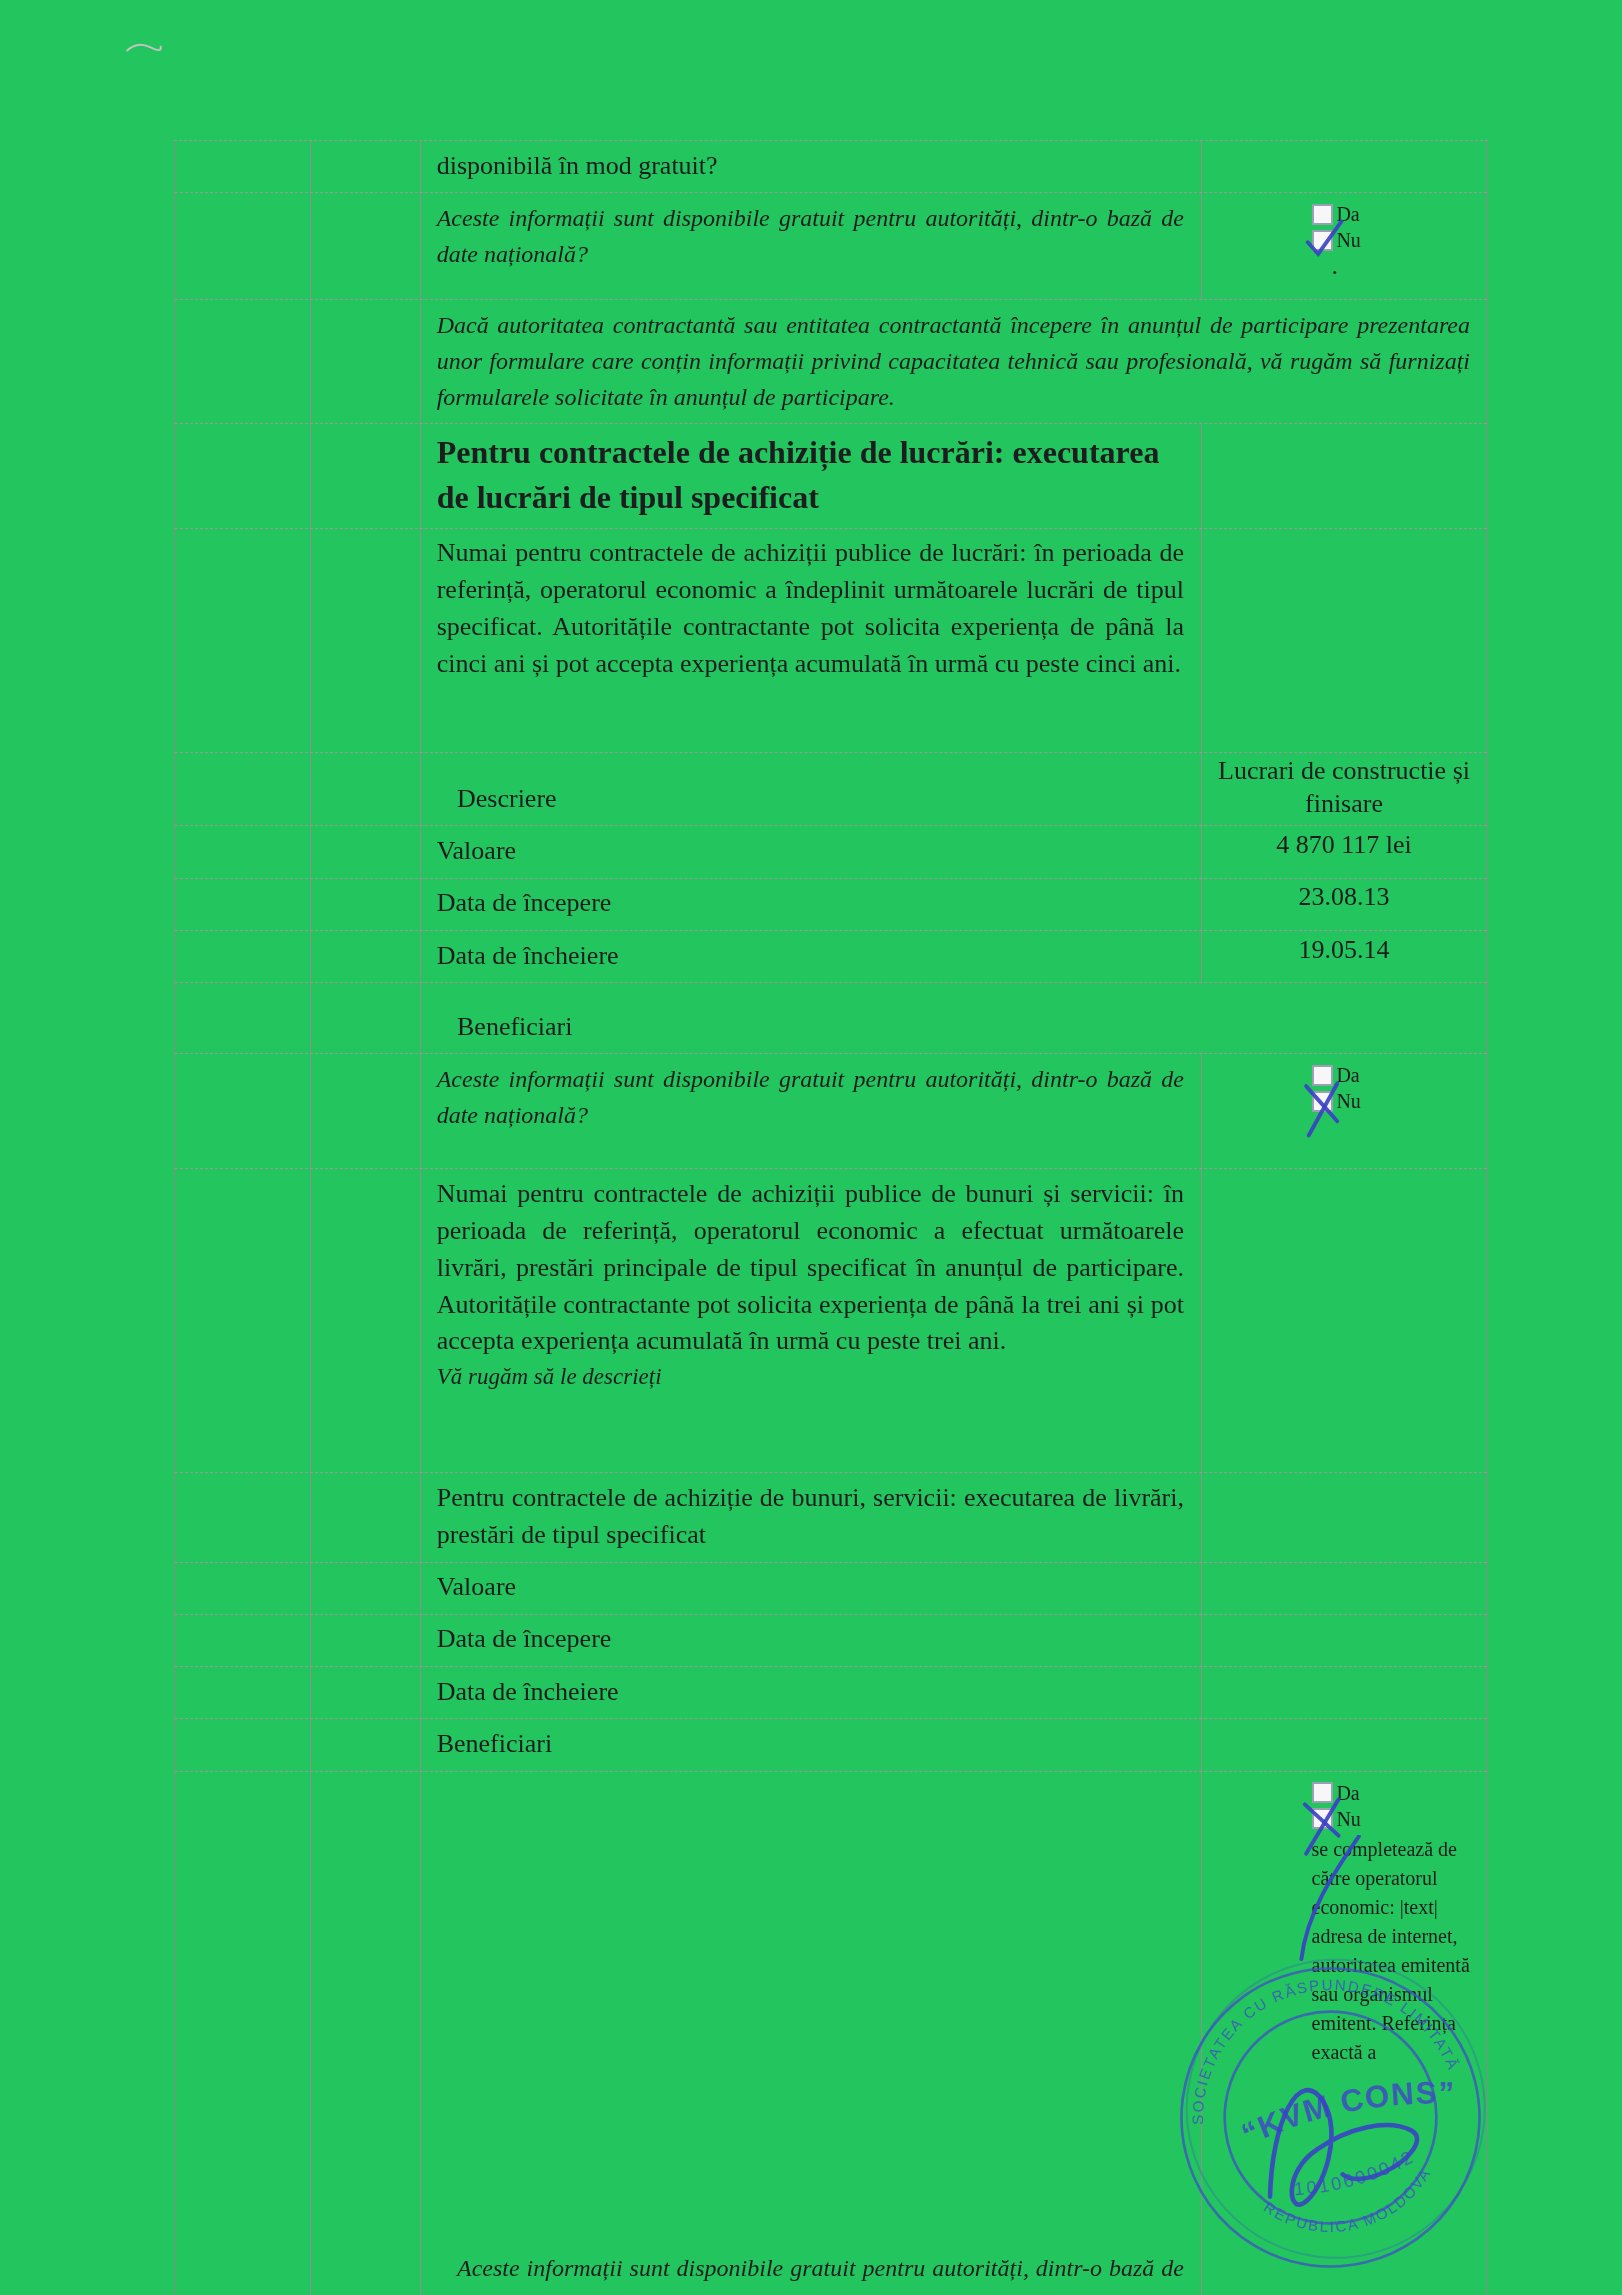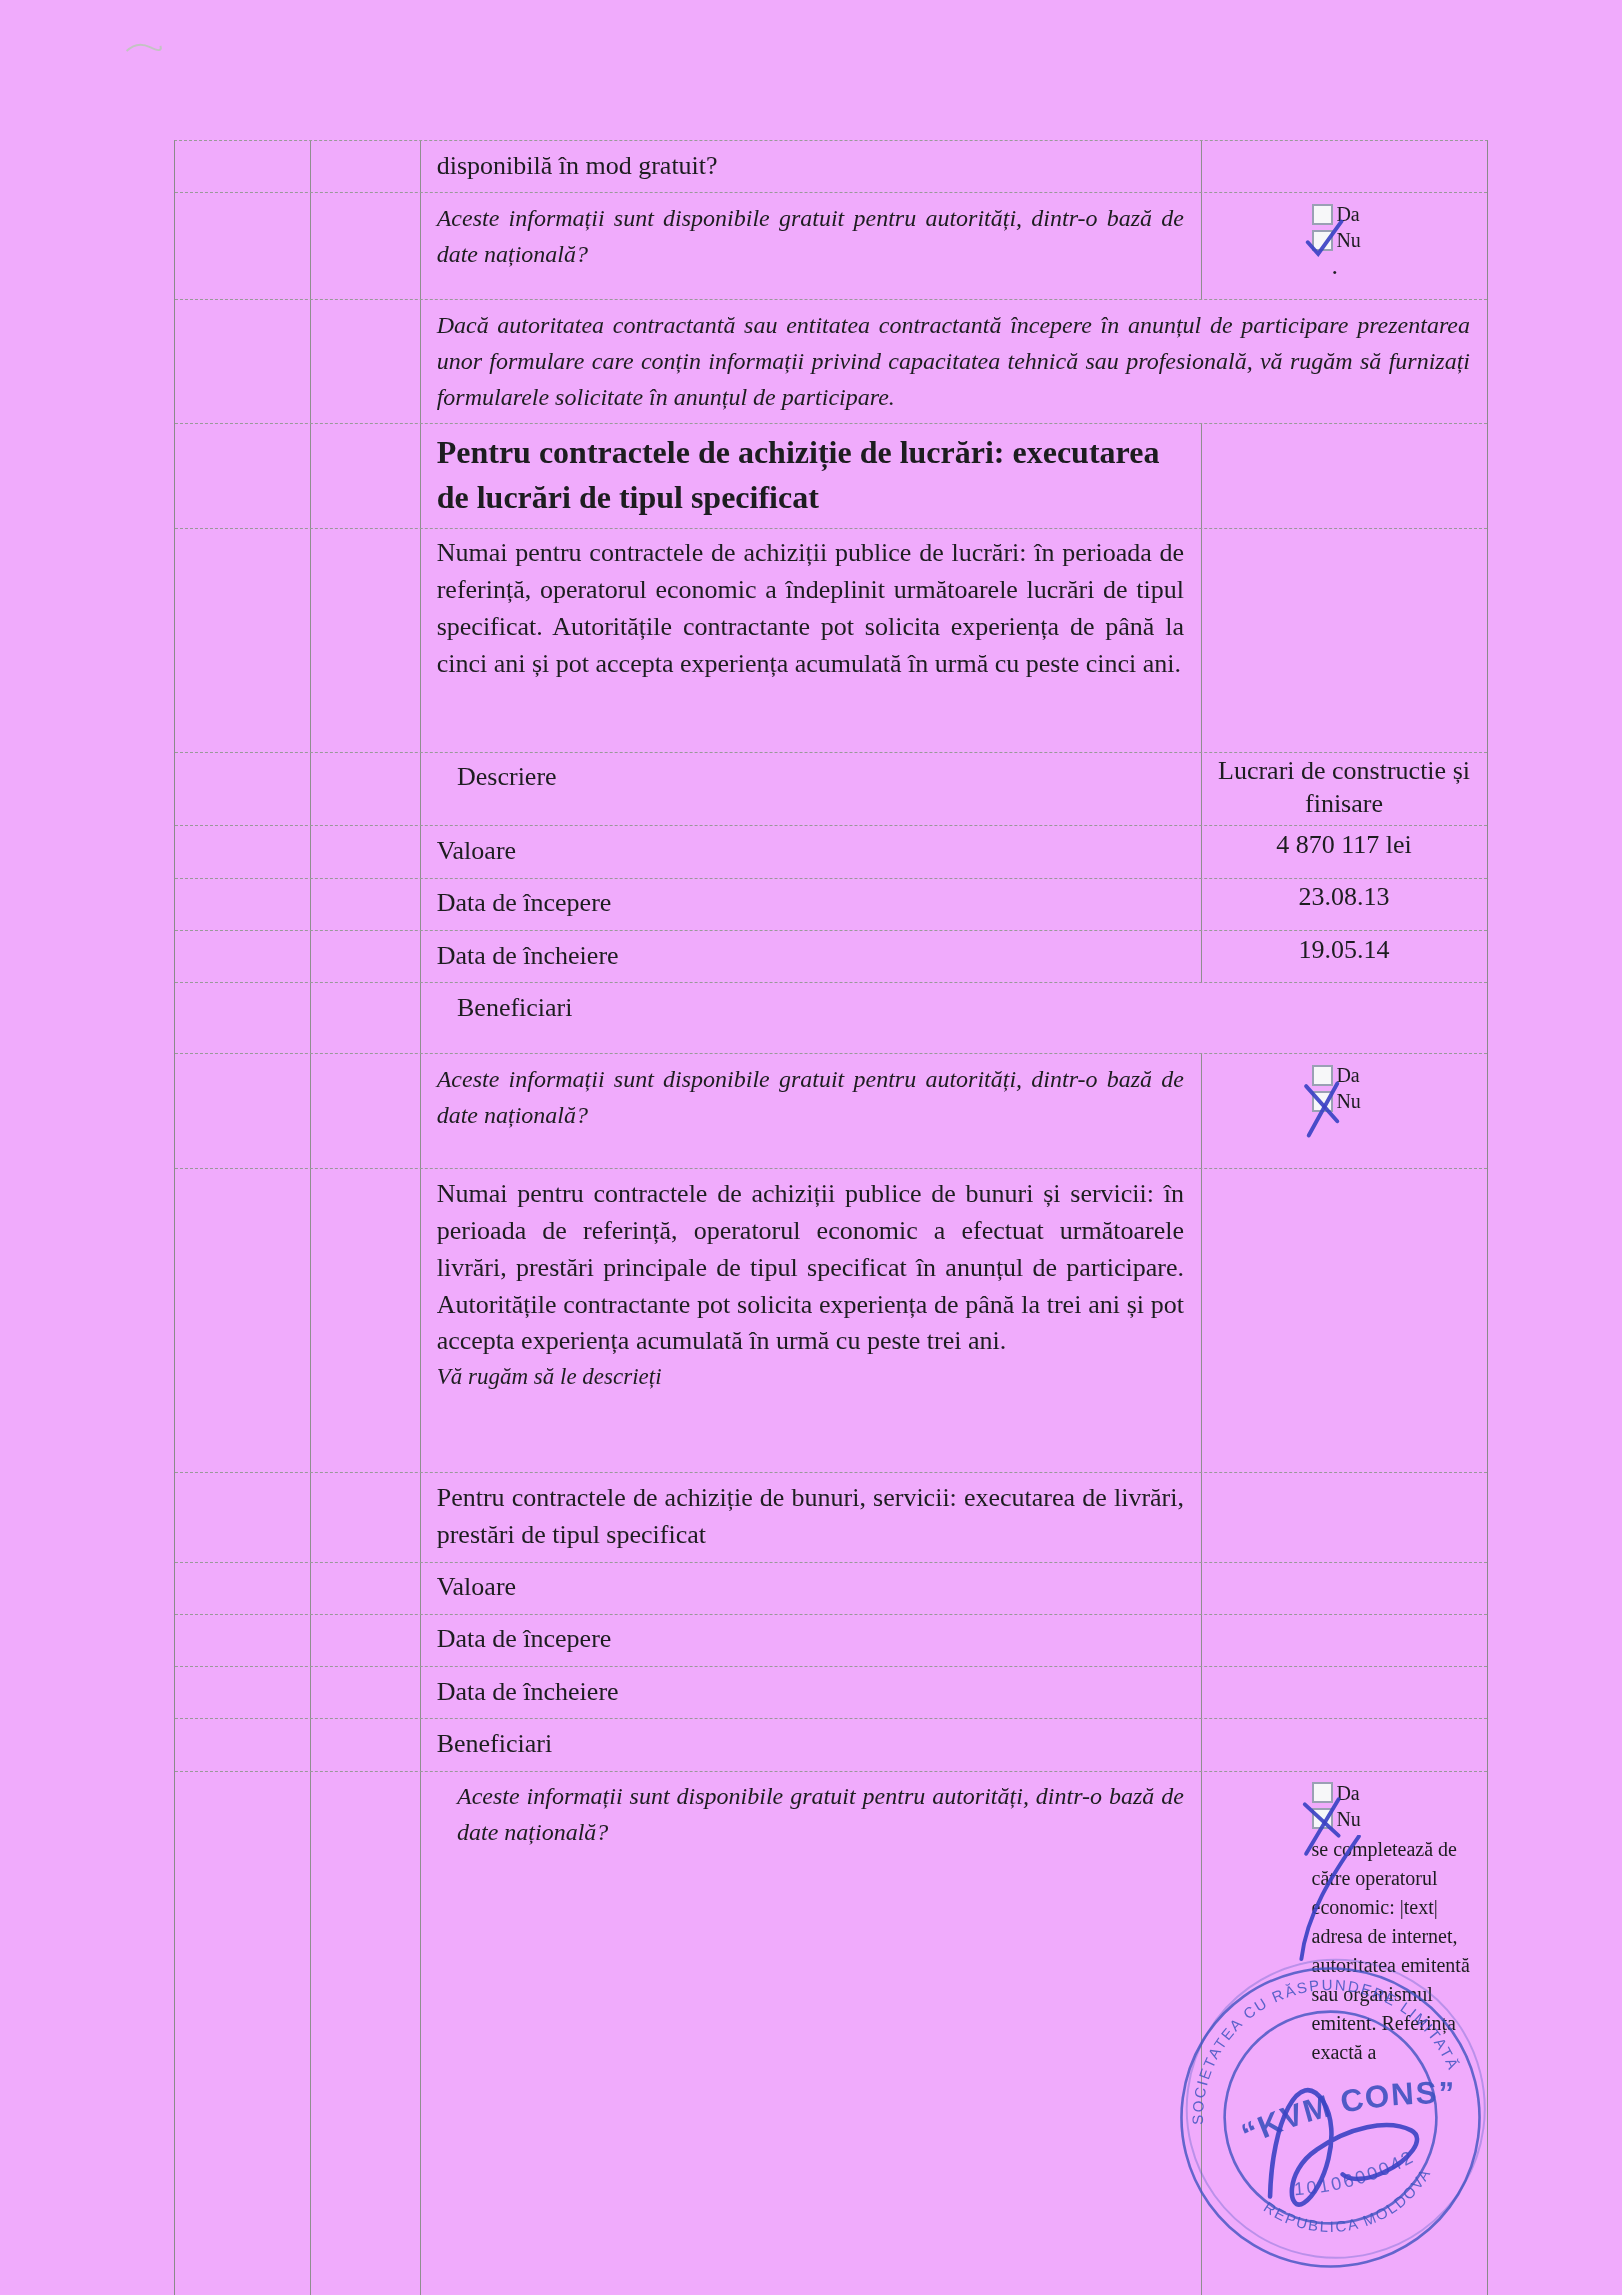--- a/index.html
+++ b/index.html
@@ -1,19 +1,19 @@
 <!DOCTYPE html>
 <html style="font-size:10.5px"><head>
 <meta charset="utf-8">
 <style>
   * { margin:0; padding:0; box-sizing:border-box; }
   html,body { background:#e9e9e9; }
   .page {
     position:relative; width:1623px; height:2295px;
-    background:#f0abfc; overflow:hidden;
+    background:#22c55e; overflow:hidden;
     font-family:"Liberation Serif", serif; color:#1d1d20;
   }
   
   .doc-table {
     position:absolute; left:174px; top:140px; width:1314px;
     border-left:1.3px solid #8a8a8a; border-right:1.3px solid #8a8a8a;
     border-top:1.3px dashed #999; border-bottom:1.3px dashed #999;
   }
   .row { display:flex; border-top:1.3px dashed #999; }
   .row:first-child { border-top:none; }
@@ -27,21 +27,21 @@
   .r5{min-height:224px}.r6{min-height:63px}.r7{min-height:44px}.r8{min-height:40px}
   .r9{min-height:40px}.r10{min-height:71px}.r11{min-height:115px}.r12{min-height:81px}
   .r13{min-height:304px}.r14{min-height:41px}.r15{min-height:41px}.r16{min-height:40px}
   .r17{min-height:40px}.r18{min-height:559px}
   
   .q  { font-size:26px; line-height:1.42; text-align:justify; }
   .ql { font-size:26px; line-height:1.42; text-align:left; }
   .qi { font-size:24px; line-height:1.5; font-style:italic; text-align:justify; }
   .qb { font-size:32px; line-height:1.4; font-weight:bold; text-align:left; }
   .aval { font-size:26px; line-height:1.25; padding-top:2.6px; }
-  .vcenter { display:flex; align-items:flex-start;padding-left:36px; }
+  .vcenter { display:flex; align-items:flex-end;padding-left:36px; }
   .subnote { font-size:23px; font-style:italic; margin-top:3.9px; text-align:left; }
   
   .answers { padding-top:2.6px; text-align:left; }
   .cbline { display:flex; align-items:center; margin-left:103px; position:relative; font-size:20px; line-height:1.3; }
   .box { width:21px; height:21px; border:2px solid #9aa0b4; background:#f7f7f9; display:inline-block; margin-right:3.9px; flex:0 0 auto; }
   .mark { position:absolute; pointer-events:none; }
   .mark-check { left:-11.8px; top:-11.8px; width:48px; height:48px; }
   .mark-x { left:-14.4px; top:-10.5px; width:52px; height:63px; }
   .pen { stroke:#3b42c4; stroke-width:6; fill:none; stroke-linecap:round; opacity:.92; }
   .dotline { font-size:26px; margin-left:123px; text-align:left; line-height:1; }

